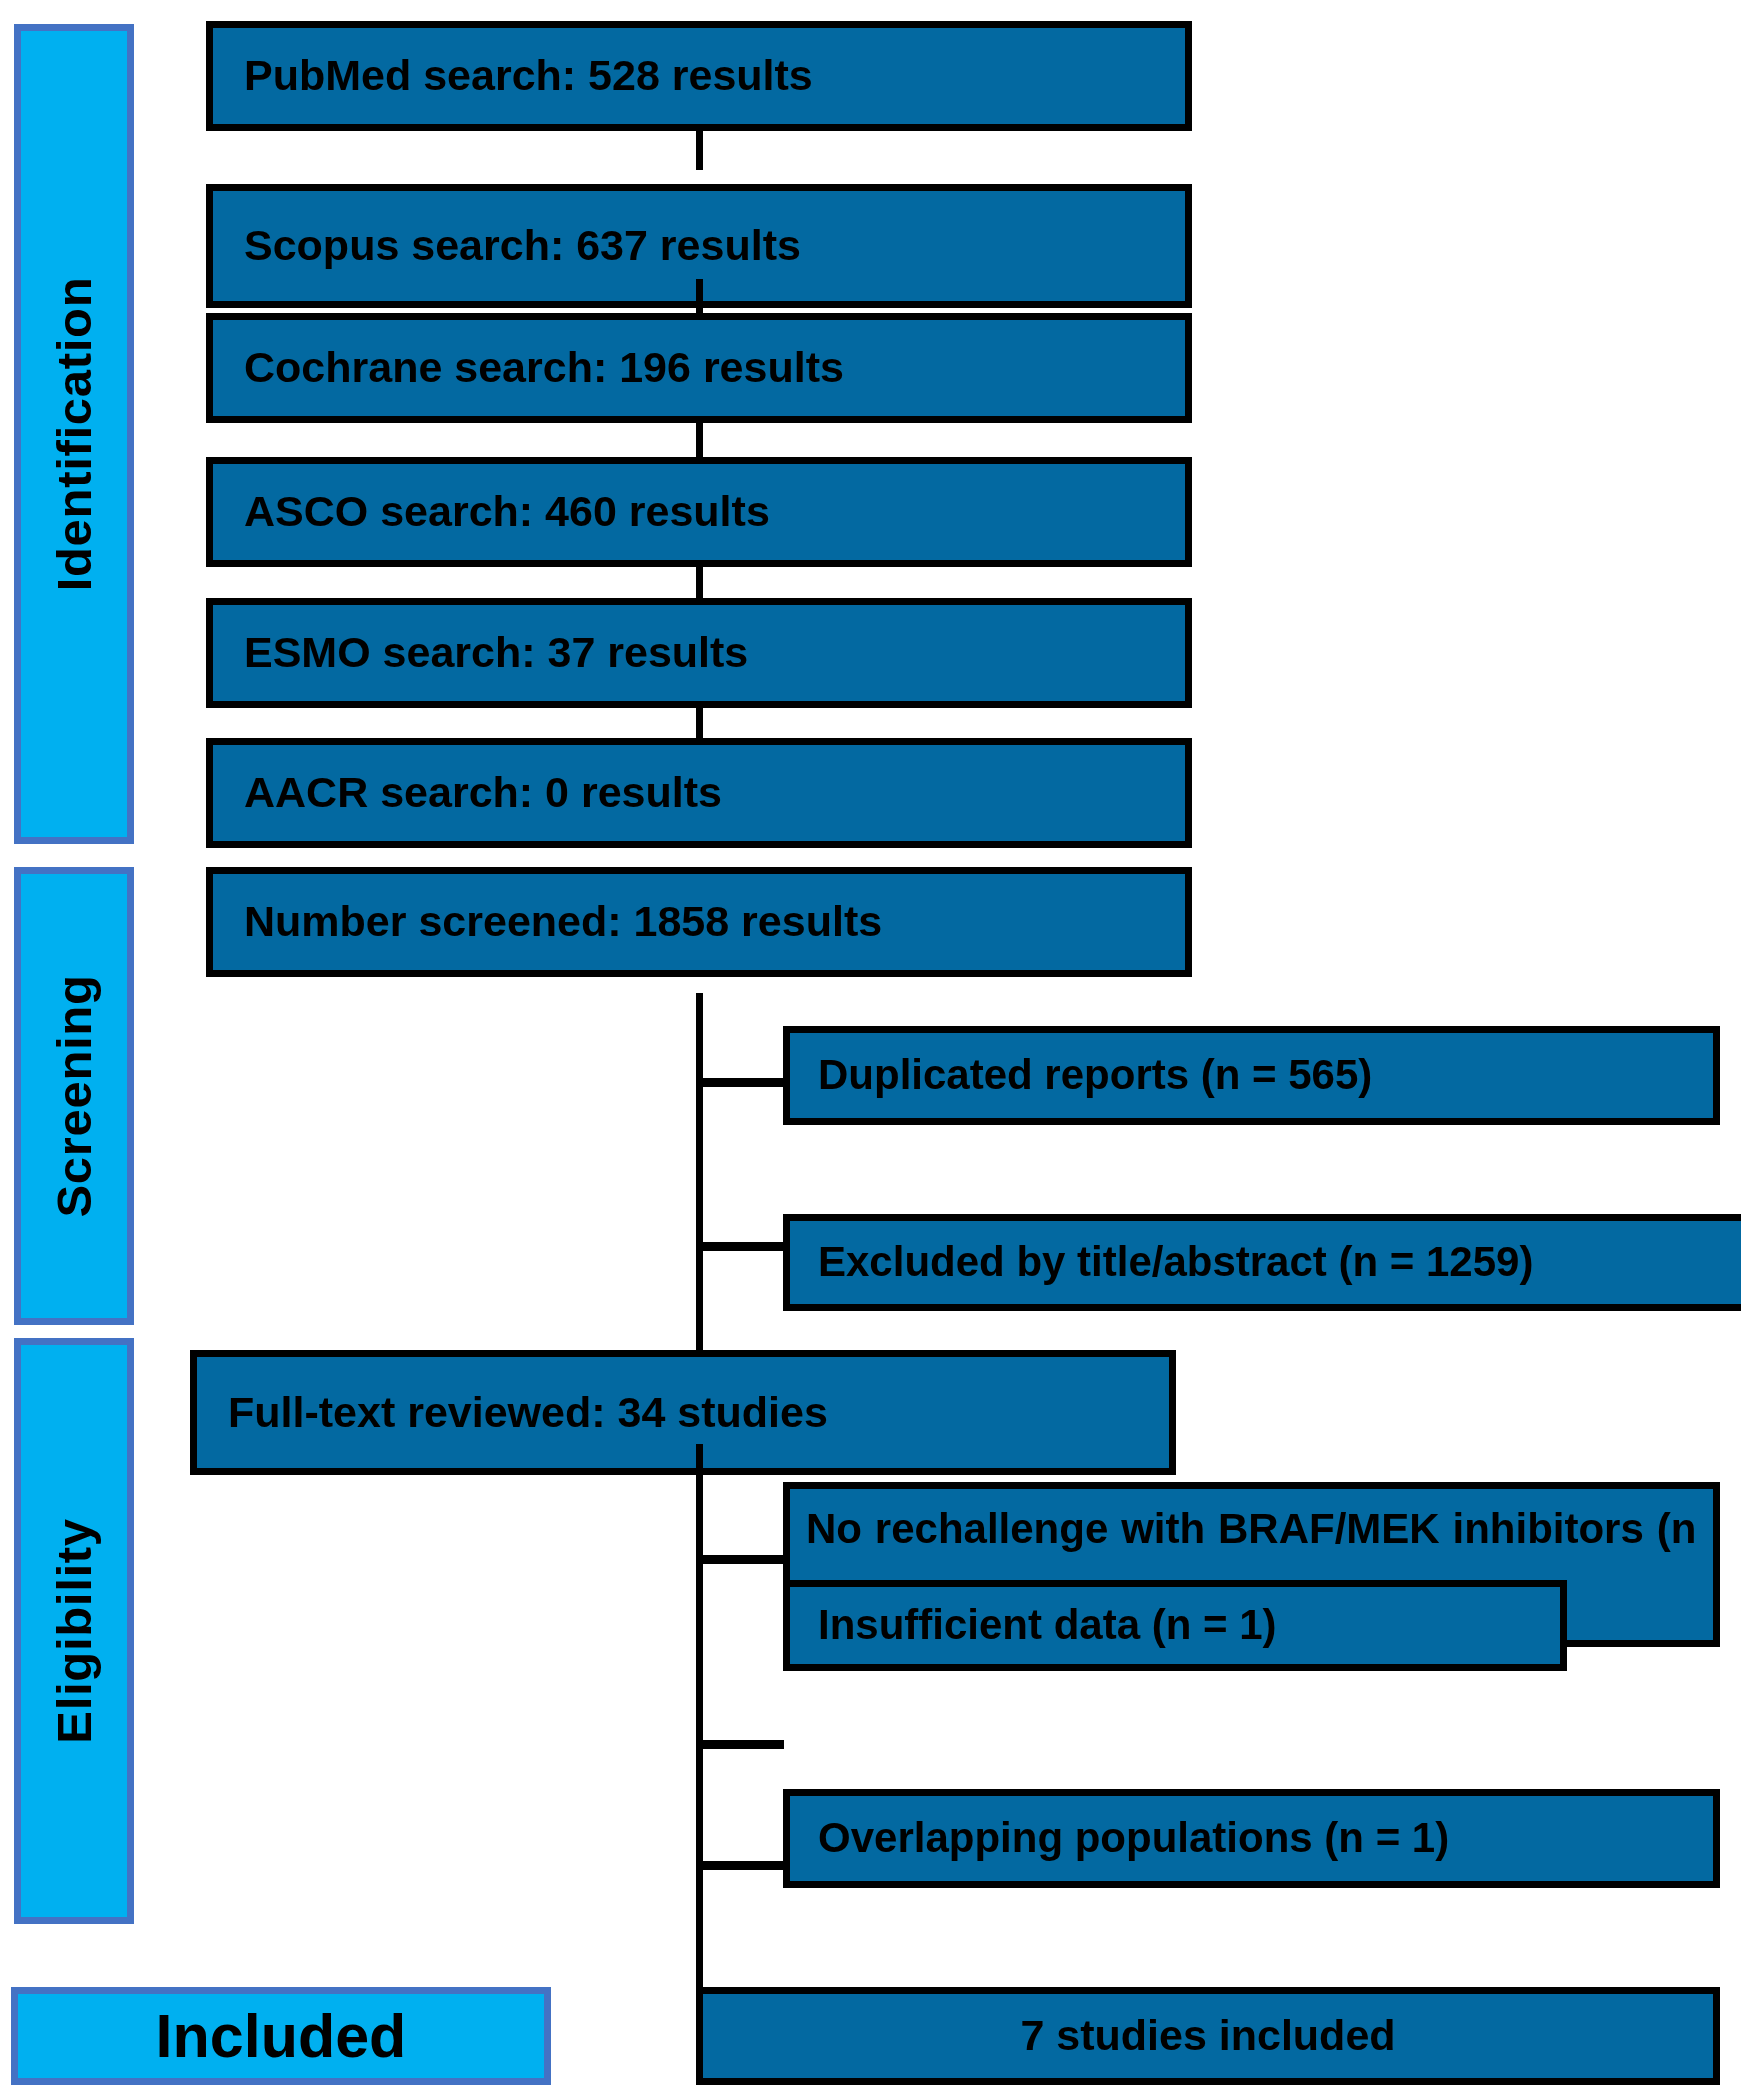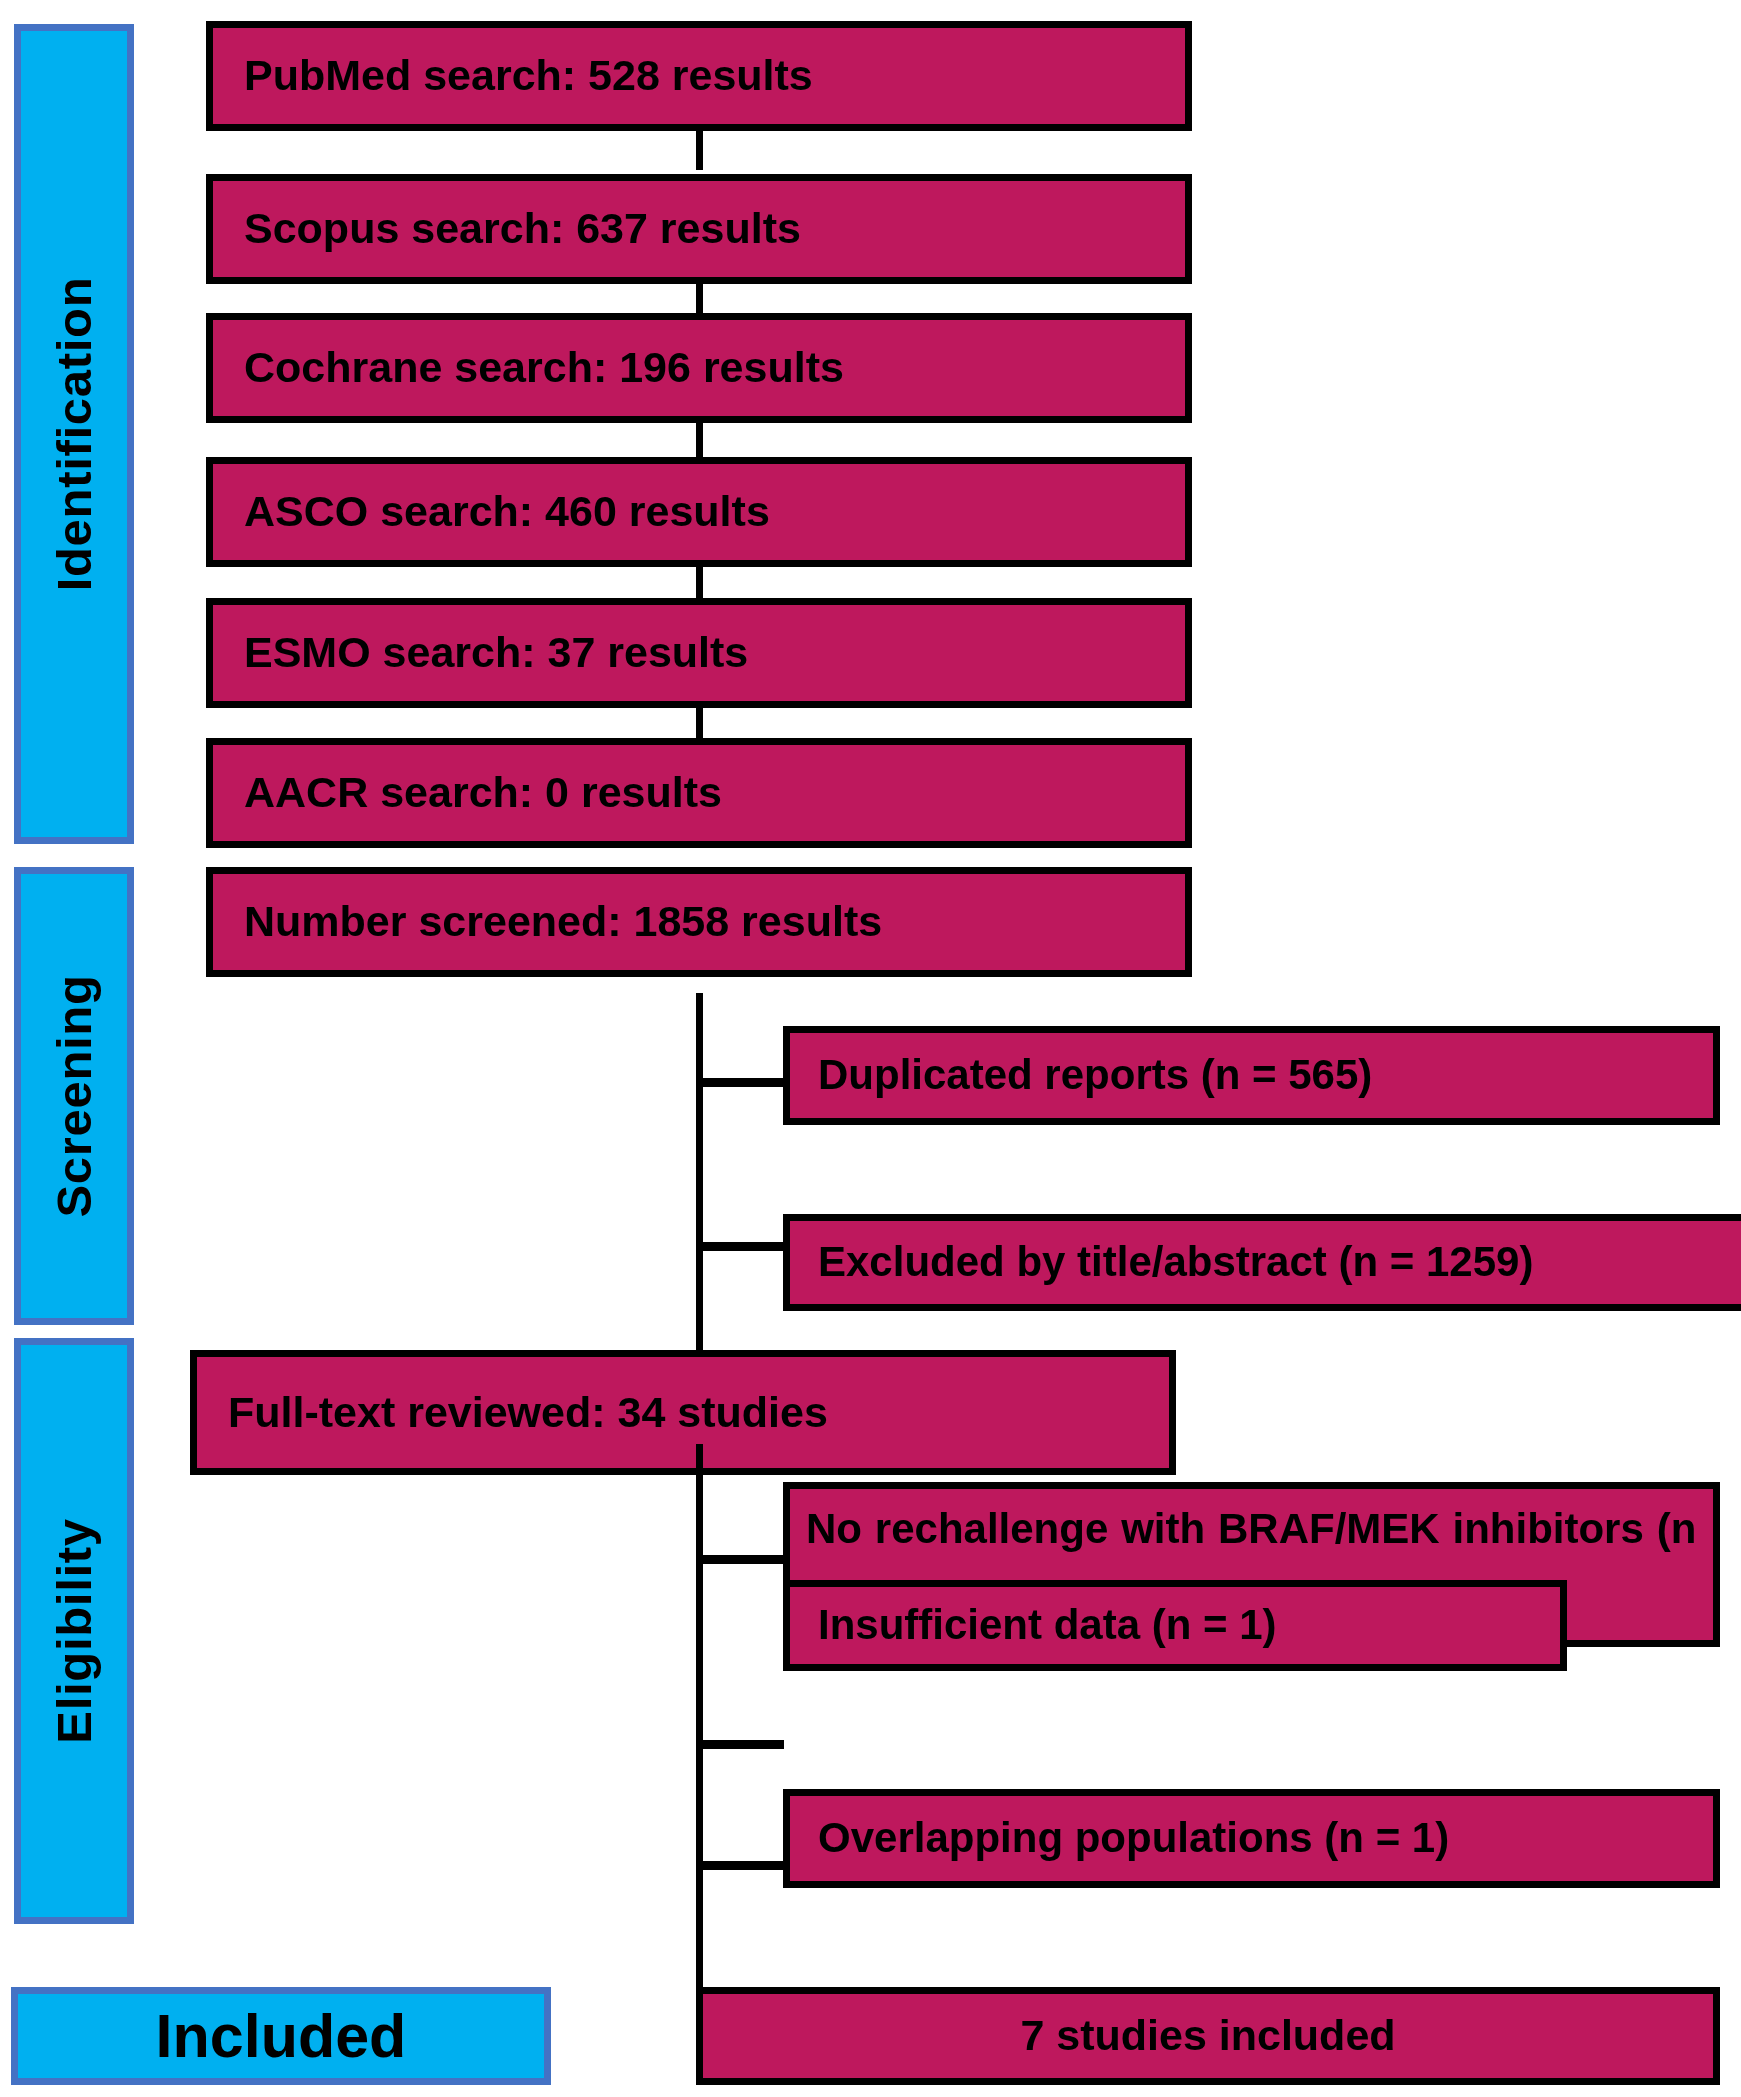--- a/index.html
+++ b/index.html
@@ -28,21 +28,21 @@
   }
   .hlabel{
     font-weight:bold;
     font-size:61px;
     color:#000;
     white-space:nowrap;
   }
   
   .fbox{
     position:absolute;
-    background:#be185d;
+    background:#0369a1;
     border:7px solid #000000;
     box-sizing:border-box;
     display:flex;align-items:center;
     font-weight:bold;
     color:#000;
     font-size:43px;
     padding-left:31px;padding-right:16.7px;
     line-height:1.15;
   }
   .fbox.small{font-size:42px;padding-left:28px;}
@@ -53,21 +53,21 @@
     text-align:justify;
     line-height:1.7;
   }
   
   #sb-identification{left:14px;top:24.4px;width:120px;height:820px;}
   #sb-screening{left:14px;top:867px;width:120px;height:458px;}
   #sb-eligibility{left:14px;top:1338px;width:120px;height:586px;}
   #sb-included{left:11px;top:1987px;width:540px;height:98px;}
   
   #bx-pubmed{left:206px;top:21px;width:986px;height:110px;}
-  #bx-scopus{left:206px;top:174px;width:986px;height:110px;}
+  #bx-scopus{left:206px;top:184px;width:986px;height:124px;}
   #bx-cochrane{left:206px;top:313px;width:986px;height:110px;}
   #bx-asco{left:206px;top:457px;width:986px;height:110px;}
   #bx-esmo{left:206px;top:598px;width:986px;height:110px;}
   #bx-aacr{left:206px;top:738px;width:986px;height:110px;}
   #bx-screened{left:206px;top:867px;width:986px;height:110px;}
   #bx-fulltext{left:190px;top:1350px;width:986px;height:125px;}
   
   #bx-duplicated{left:783px;top:1026px;width:937px;height:99px;}
   #bx-excluded{left:783px;top:1214px;width:1016px;height:97px;}
   #bx-norechallenge{left:783px;top:1482px;width:937px;height:165px;}

